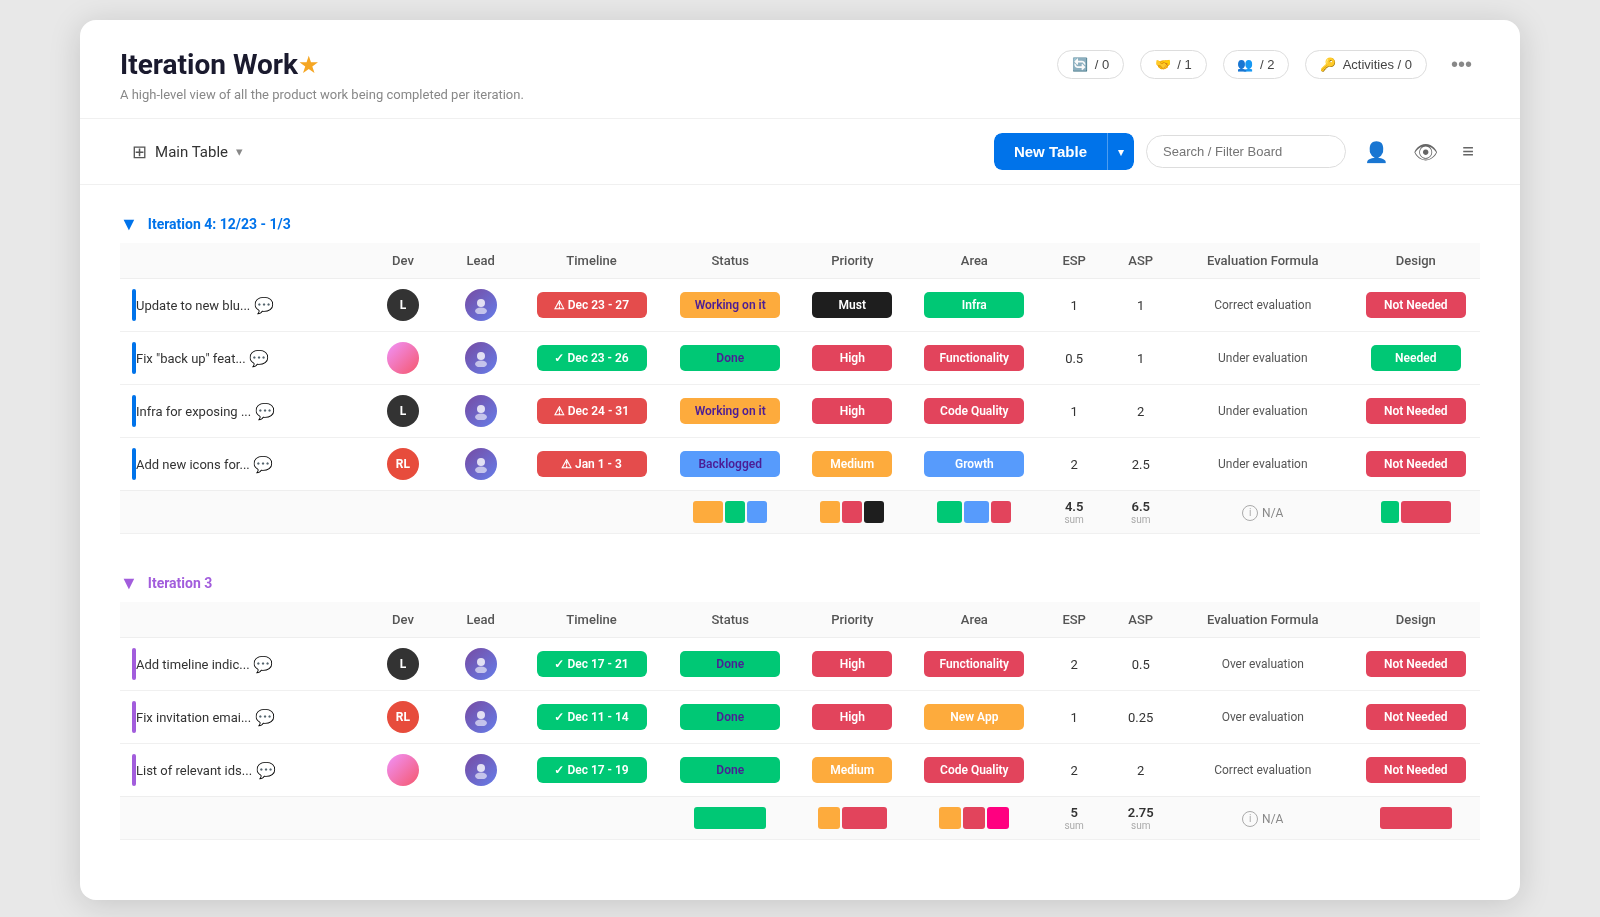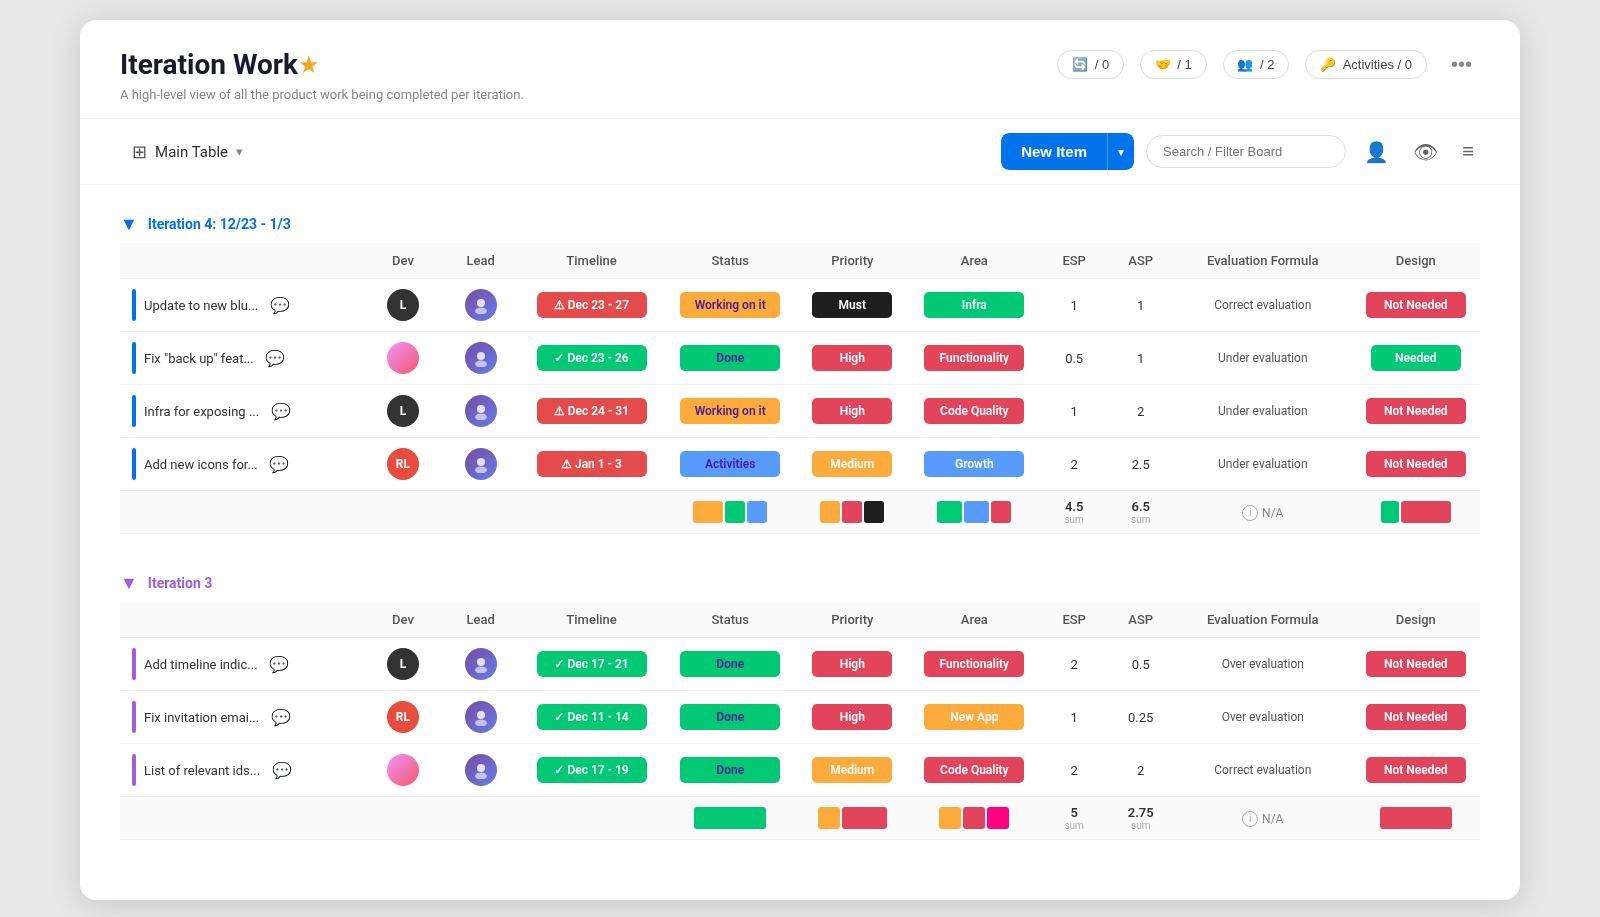--- a/index.html
+++ b/index.html
@@ -211,21 +211,20 @@
       text-align: center;
       vertical-align: middle;
     }
     td:first-child {
       text-align: left;
       padding-left: 12px;
     }
     .item-name {
       display: flex;
       align-items: center;
-      gap: 8px;
       color: #333;
       font-size: 13px;
     }
     .item-name .color-bar {
       width: 4px;
       height: 32px;
       border-radius: 2px;
       flex-shrink: 0;
     }
     .comment-icon {
@@ -418,21 +417,21 @@
   </div>
 
   <div class="toolbar">
     <div class="table-selector">
       <span class="table-icon">⊞</span>
       <span>Main Table</span>
       <span class="chevron-icon">▾</span>
     </div>
     <div class="toolbar-right">
       <div class="new-item-group">
-        <button class="new-item-btn">New Item</button>
+        <button class="new-item-btn">New Table</button>
         <button class="new-item-dropdown">▾</button>
       </div>
       <input class="search-input" type="text" placeholder="Search / Filter Board" style="">
       <button class="toolbar-icon-btn">👤</button>
       <button class="toolbar-icon-btn">👁</button>
       <button class="toolbar-icon-btn">≡</button>
     </div>
   </div>
 
   <div class="content">
@@ -590,21 +589,21 @@
     <svg width="18" height="18" viewBox="0 0 18 18" fill="none">
                       <circle cx="9" cy="7" r="4" fill="rgba(255,255,255,0.8)"></circle>
                       <ellipse cx="9" cy="15" rx="6" ry="3.5" fill="rgba(255,255,255,0.6)"></ellipse>
                     </svg>
   </div>
                 </td>
     <td>
       <span class="timeline-badge timeline-warning">⚠ Jan 1 - 3</span>
     </td>
     <td>
-      <span class="status-badge status-backlogged">Activities</span>
+      <span class="status-badge status-backlogged">Backlogged</span>
     </td>
     <td>
       <span class="priority-badge priority-medium">Medium</span>
     </td>
     <td>
       <span class="area-badge area-growth">Growth</span>
     </td>
     <td class="num-cell">2</td>
     <td class="num-cell">2.5</td>
     <td class="eval-text">Under evaluation</td>

